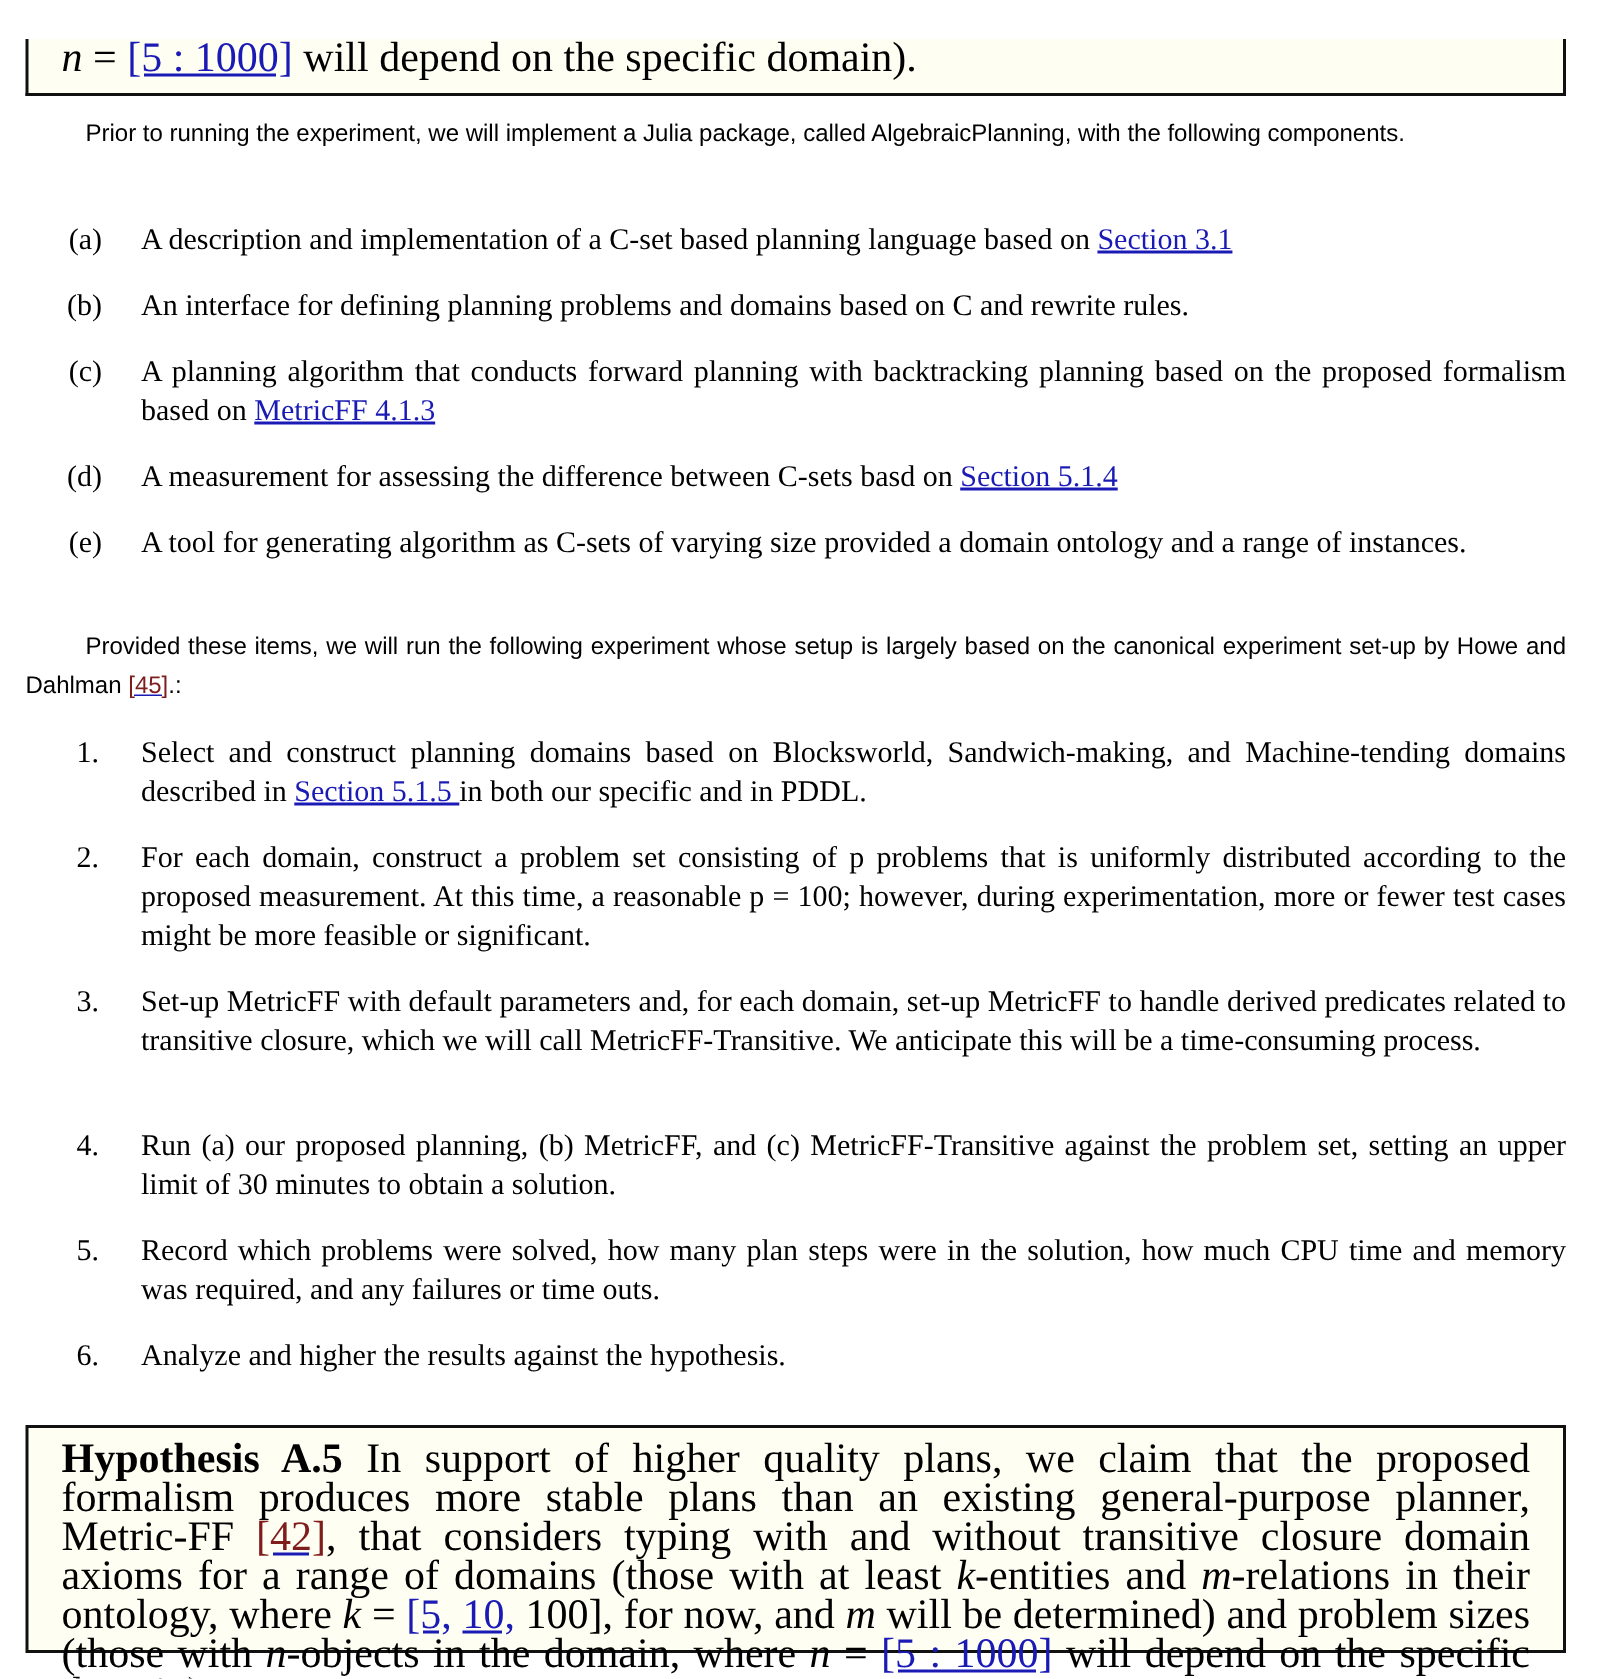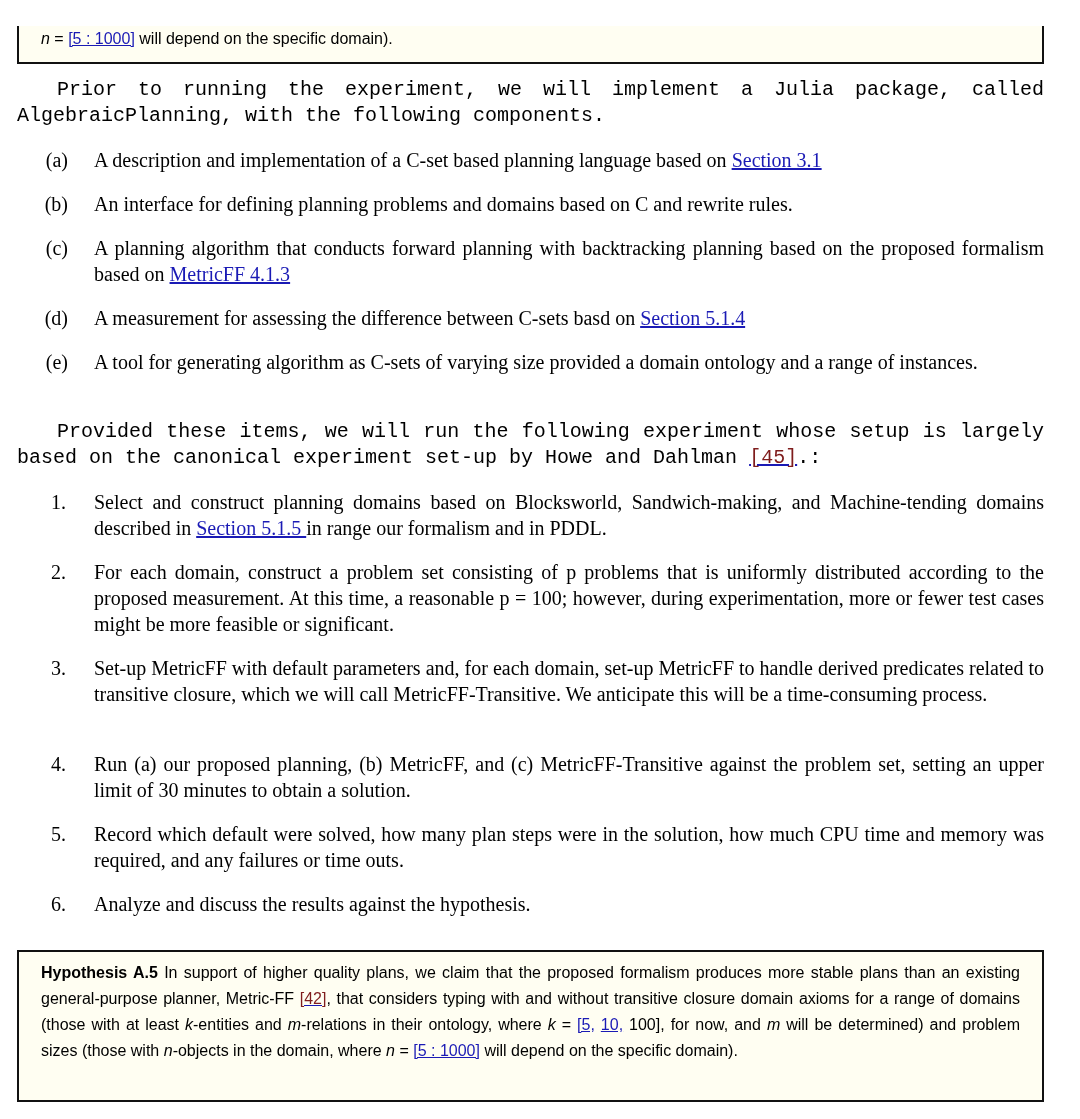--- a/index.html
+++ b/index.html
@@ -4,25 +4,25 @@
 <style>
   html, body { margin:0; padding:0; background:#ffffff; }
   body {
     width:1080px; height:1119px; position:relative; overflow:hidden;
     font-family:"DejaVu Serif", "Liberation Serif", serif;
     color:#000; font-size:19.2px; line-height:26px;
   }
   .box {
     background:#fffef2; border:2px solid #111;
     padding:8px 22px 8px 22px; box-sizing:border-box;
-    font-family:Liberation Sans, sans-serif; font-size:16px; line-height:26px;
+    font-family:Liberation Serif, serif; font-size:28px; line-height:26px;
   }
   .box-top { position:absolute; top:26px; left:17px; width:1027px; border-top:none; padding-top:0; height:38px; }
   .box-bottom { position:absolute; top:950px; left:17px; width:1027px; height:152px; padding-top:8px; }
-  .para { position:absolute; left:17px; width:1027px; font-family:Liberation Mono, monospace; font-size:20px; line-height:26px; text-align:justify; }
+  .para { position:absolute; left:17px; width:1027px; font-family:Liberation Sans, sans-serif; font-size:16px; line-height:26px; text-align:justify; }
   .indent { text-indent:40px; }
   .item { position:absolute; left:30px; width:1014px; font-family:"Liberation Serif", serif; font-size:20px; line-height:26px; text-align:justify; }
   .item .lbl { position:absolute; left:0; width:38px; text-align:right; }
   .item .txt { margin-left:64px; display:block; }
   .nitem .lbl { width:36px; }
   a.link { color:#1a1ab5; text-decoration:underline; }
   a.cite { color:#7f1d1d; text-decoration:underline; text-decoration-color:#1a1ab5; }
   i.m { font-style:italic; }
   b { font-weight:bold; }
 </style>
@@ -55,38 +55,38 @@
   <span class="lbl">(e)</span>
   <span class="txt">A tool for generating algorithm as C-sets of varying size provided a domain ontology and a range of instances.</span>
 </div>
 
 <div class="para indent" style="top:419px;">
   <span>Provided these items, we will run the following experiment whose setup is largely based on the canonical experiment set-up by Howe and Dahlman </span><a class="cite" href="#">[45]</a><span>.:</span>
 </div>
 
 <div class="item nitem" style="top:489px;">
   <span class="lbl">1.</span>
-  <span class="txt"><span>Select and construct planning domains based on Blocksworld, Sandwich-making, and Machine-tending domains described in </span><a class="link" href="#">Section 5.1.5 </a><span>in range our formalism and in PDDL.</span></span>
+  <span class="txt"><span>Select and construct planning domains based on Blocksworld, Sandwich-making, and Machine-tending domains described in </span><a class="link" href="#">Section 5.1.5 </a><span>in both our specific and in PDDL.</span></span>
 </div>
 <div class="item nitem" style="top:559px;">
   <span class="lbl">2.</span>
   <span class="txt">For each domain, construct a problem set consisting of p problems that is uniformly distributed according to the proposed measurement. At this time, a reasonable p = 100; however, during experimentation, more or fewer test cases might be more feasible or significant.</span>
 </div>
 <div class="item nitem" style="top:655px;">
   <span class="lbl">3.</span>
   <span class="txt">Set-up MetricFF with default parameters and, for each domain, set-up MetricFF to handle derived predicates related to transitive closure, which we will call MetricFF-Transitive. We anticipate this will be a time-consuming process.</span>
 </div>
 <div class="item nitem" style="top:751px;">
   <span class="lbl">4.</span>
   <span class="txt">Run (a) our proposed planning, (b) MetricFF, and (c) MetricFF-Transitive against the problem set, setting an upper limit of 30 minutes to obtain a solution.</span>
 </div>
 <div class="item nitem" style="top:821px;">
   <span class="lbl">5.</span>
-  <span class="txt">Record which default were solved, how many plan steps were in the solution, how much CPU time and memory was required, and any failures or time outs.</span>
+  <span class="txt">Record which problems were solved, how many plan steps were in the solution, how much CPU time and memory was required, and any failures or time outs.</span>
 </div>
 <div class="item nitem" style="top:891px;">
   <span class="lbl">6.</span>
-  <span class="txt">Analyze and discuss the results against the hypothesis.</span>
+  <span class="txt">Analyze and higher the results against the hypothesis.</span>
 </div>
 
 <div class="box box-bottom" style="text-align:justify;">
   <b>Hypothesis A.5</b><span> In support of higher quality plans, we claim that the proposed formalism produces more stable plans than an existing general-purpose planner, Metric-FF </span><a class="cite" href="#">[42]</a><span>, that considers typing with and without transitive closure domain axioms for a range of domains (those with at least </span><i class="m">k</i><span>-entities and </span><i class="m">m</i><span>-relations in their ontology, where </span><i class="m">k</i><span> = </span><a class="link" href="#">[5,</a> <a class="link" href="#">10,</a><span> 100], for now, and </span><i class="m">m</i><span> will be determined) and problem sizes (those with </span><i class="m">n</i><span>-objects in the domain, where </span><i class="m">n</i><span> = </span><a class="link" href="#">[5 : 1000]</a><span> will depend on the specific domain).</span>
 </div>
 
 </body></html>

